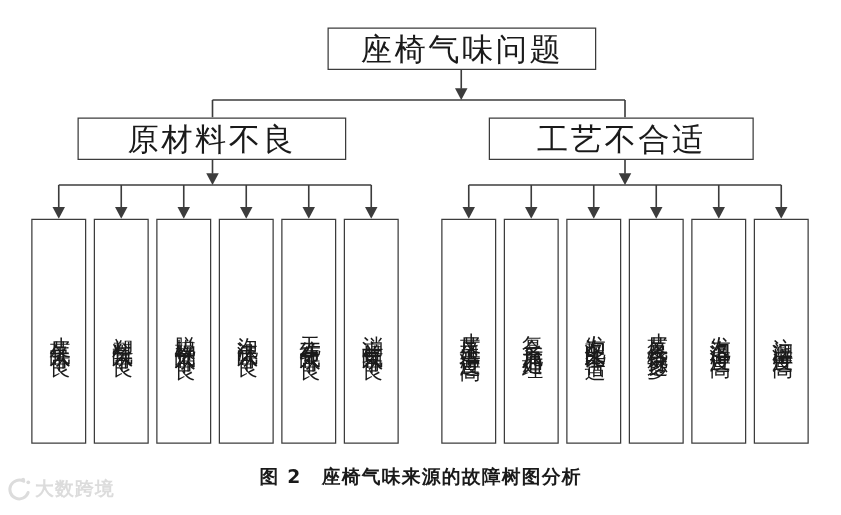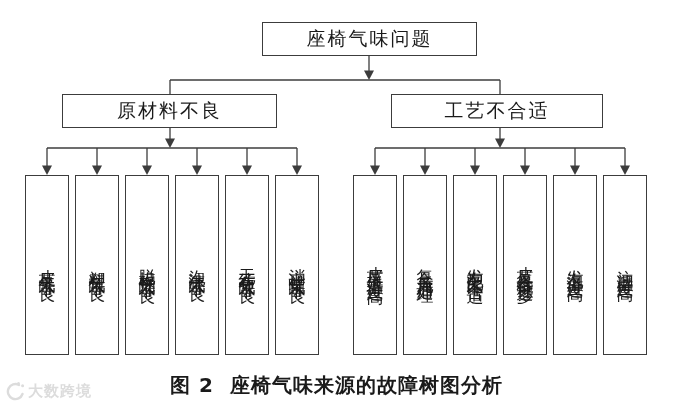--- a/index.html
+++ b/index.html
@@ -21,21 +21,21 @@
   .connectors path{stroke:var(--line);stroke-width:1.3;fill:none;}
   .connectors polygon{fill:var(--line);stroke:none;}
   .node{
     position:absolute;
     border:1.4px solid var(--line);
     background:var(--background);
     display:flex;align-items:center;justify-content:center;
     box-sizing:border-box;
   }
   .node-h{
-    font-size:19px;
+    font-size:25px;
     letter-spacing:2px;
     white-space:nowrap;
   }
   .root-node{left:262px;top:22px;width:215px;height:34px;}
   .branch-left{left:62px;top:94px;width:215px;height:34px;}
   .branch-right{left:391px;top:94px;width:212px;height:34px;}
   .leaf-group{
     position:absolute;top:175px;
     display:flex;gap:6px;
   }
@@ -53,21 +53,21 @@
     text-orientation:upright;
     font-size:17px;
     letter-spacing:3px;
     line-height:1;
   }
   .caption{
     position:absolute;left:0;top:372px;width:673px;
     text-align:center;
     font-family:"DejaVu Sans","Liberation Sans",sans-serif;
     font-weight:bold;
-    font-size:20px;
+    font-size:15px;
     letter-spacing:1px;
   }
   .caption .caption-text{margin-left:16px;}
   .watermark{
     position:absolute;left:5px;top:381px;
     display:flex;align-items:center;gap:3px;
     color:var(--watermark);
     font-family:"DejaVu Sans","Liberation Sans",sans-serif;
     font-weight:bold;
     font-size:15px;

